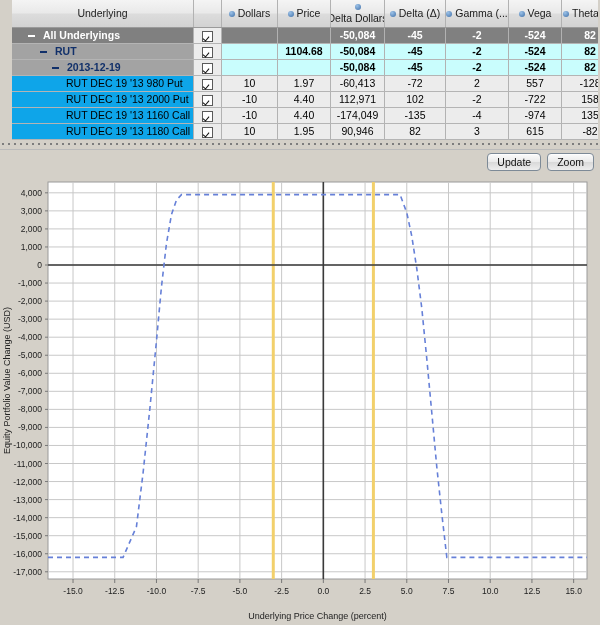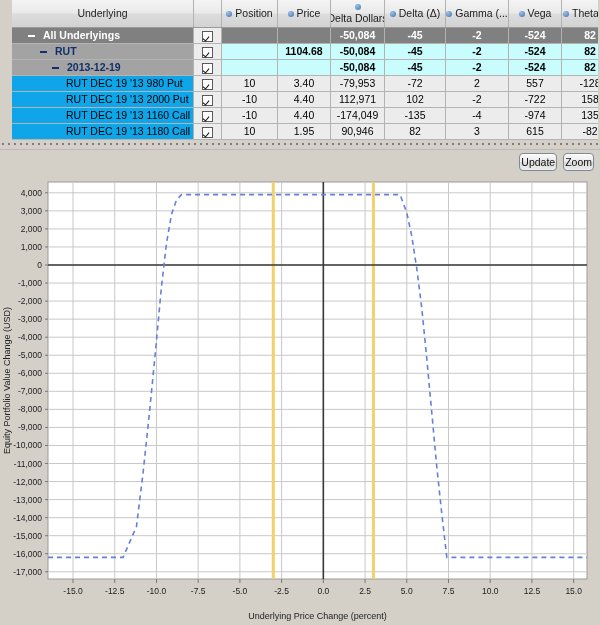--- a/index.html
+++ b/index.html
@@ -65,21 +65,21 @@
   #splitter{height:9px;width:600px;background:#d4d0c8;position:relative;
     border-bottom:1px solid #bbb;}
   #splitter:before{content:"";position:absolute;left:2px;right:2px;top:3px;height:2px;
     background-image:repeating-linear-gradient(90deg,#7d7d7d 0 2px,transparent 2px 6px);}
 
   
   #chart-panel{flex:1;width:600px;background:#d4d0c8;position:relative;}
   #chart-toolbar{position:absolute;right:6px;top:3px;display:flex;gap:6px;}
   .tbtn{
     font-size:10.5px;font-family:"Liberation Sans",sans-serif;color:#111;
-    padding:2px 1px;border:1px solid #7d8a97;border-radius:4px;
+    padding:2px 9px;border:1px solid #7d8a97;border-radius:4px;
     background:linear-gradient(180deg,#fbfbfb 0%,#eaeaea 50%,#d9d9d9 51%,#ededed 100%);
     box-shadow:0 1px 0 rgba(255,255,255,.7) inset;cursor:pointer;line-height:12px;
   }
   #plotwrap{position:absolute;left:0;top:24px;width:492px;height:451px;}
   svg{display:block;}
   .axlabel{font-family:"Liberation Sans",sans-serif;font-size:9px;fill:#222;}
   .ticklbl{font-family:"Liberation Sans",sans-serif;font-size:8.5px;fill:#222;}
 </style>
 </head>
 <body>
@@ -96,21 +96,21 @@
               </div>
           </th>
           <th class="c-chk">
             <div class="hdr-inner">
                 <span></span>
               </div>
           </th>
           <th class="c-pos">
             <div class="hdr-inner">
                 <span class="sortdot"></span>
-                <span>Position</span>
+                <span>Dollars</span>
               </div>
           </th>
           <th class="c-prc">
             <div class="hdr-inner">
                 <span class="sortdot"></span>
                 <span>Price</span>
               </div>
           </th>
           <th class="c-dd">
             <div class="hdr-inner wrap">
@@ -198,22 +198,22 @@
           </tr>
           <tr class="row-leaf">
             <td class="name">
               <div class="tree">
                 <span class="tw ind4"></span>
                 <span>RUT DEC 19 '13 980 Put</span>
               </div>
             </td>
             <td class="chk"><span class="cbox"></span></td>
             <td class="num">10</td>
-            <td class="num">3.40</td>
-            <td class="num">-79,953</td>
+            <td class="num">1.97</td>
+            <td class="num">-60,413</td>
             <td class="num">-72</td>
             <td class="num">2</td>
             <td class="num">557</td>
             <td class="num">-128</td>
           </tr>
           <tr class="row-leaf">
             <td class="name">
               <div class="tree">
                 <span class="tw ind4"></span>
                 <span>RUT DEC 19 '13 2000 Put</span>

